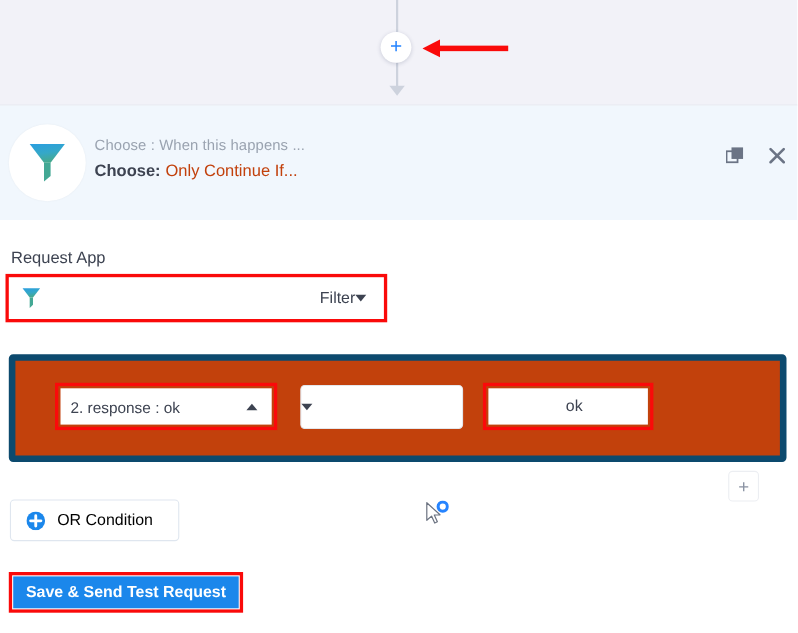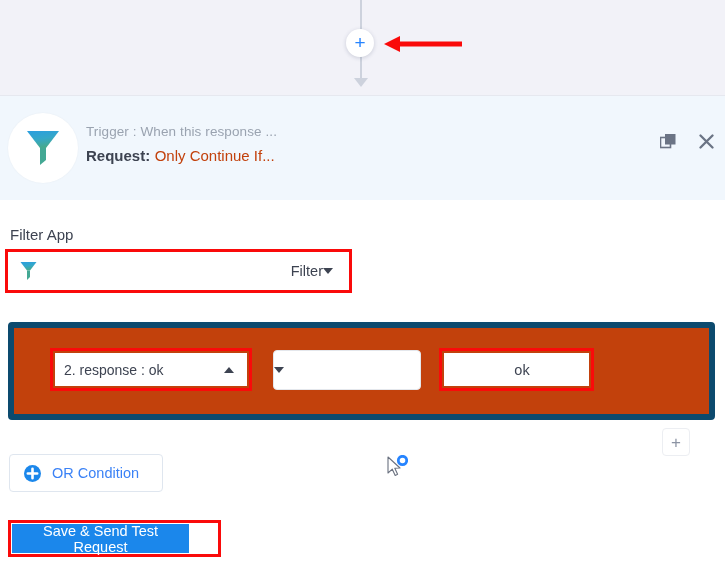--- a/index.html
+++ b/index.html
@@ -304,21 +304,21 @@
     border-radius: 4px;
     background: #ffffff;
     display: flex;
     align-items: center;
     cursor: pointer;
     box-sizing: border-box;
   }
   #or-condition-icon { margin-left: 14px; margin-right: 11px; display:flex; align-items:center; }
   #or-condition-label {
     font-size: 14.5px;
-    color: #3b82f6;
+    color: #000000;
   }
 
   
   #mouse-cursor {
     position: absolute;
     left: 386px;
     top: 455px;
     width: 22px;
     height: 26px;
     pointer-events: none;
@@ -331,26 +331,26 @@
     top: 320px;
     width: 213px;
     height: 37px;
     border: 3px solid #fa0a0a;
     box-sizing: border-box;
   }
   #save-send-test-button {
     position: absolute;
     left: 12px;
     top: 324px;
-    width: 177px;
+    width: 205px;
     height: 29px;
     background: #1b87eb;
     color: #ffffff;
     font-size: 14.5px;
-    font-weight: normal;
+    font-weight: bold;
     display: flex;
     align-items: center;
     justify-content: center;
     cursor: pointer;
     border: none;
     font-family: "Liberation Sans", sans-serif;
     box-sizing: border-box;
   }
   #save-button {
     position: absolute;
@@ -400,23 +400,23 @@
           <stop offset="55%" stop-color="#35a8c8"></stop>
           <stop offset="100%" stop-color="#45a98f"></stop>
         </linearGradient>
       </defs>
       <polygon points="1,2 33,2 20,19 14,19" fill="url(#funnelGradBig)"></polygon>
       <polygon points="14,19 20,19 20,31 14,36" fill="#43a894"></polygon>
     </svg>
   </div>
 
   <div id="step-titles">
-    <div id="step-trigger-label">Trigger : When this response ...</div>
+    <div id="step-trigger-label">Choose : When this happens ...</div>
     <div id="step-name-line">
-      <span id="step-name-prefix">Request:</span>
+      <span id="step-name-prefix">Choose:</span>
       <span id="step-name-value">Only Continue If...</span>
     </div>
   </div>
 </div>
 
 <div id="header-actions">
   <div class="header-icon-btn">
     <svg width="17" height="17" viewBox="0 0 17 17">
       <rect x="0.5" y="4.5" width="10" height="10" fill="none" stroke="#6b7485" stroke-width="1.6"></rect>
       <rect x="5" y="1" width="10.5" height="10.5" fill="#6b7485"></rect>
@@ -424,21 +424,21 @@
   </div>
   <div class="header-icon-btn">
     <svg width="15" height="15" viewBox="0 0 15 15">
       <path d="M1.5,1.5 L13.5,13.5 M13.5,1.5 L1.5,13.5" stroke="#6b7485" stroke-width="2.3" stroke-linecap="round"></path>
     </svg>
   </div>
 </div>
 
 <div id="step-body">
 
-  <div id="choose-app-label">Filter App</div>
+  <div id="choose-app-label">Request App</div>
 
   <div id="choose-app-highlight"></div>
   <div id="choose-app-select">
     <span class="app-icon">
       <svg width="17" height="20" viewBox="0 0 17 20">
         <defs>
           <linearGradient id="funnelGradSmall" x1="0" y1="0" x2="0.3" y2="1">
             <stop offset="0%" stop-color="#2a9ee0"></stop>
             <stop offset="55%" stop-color="#35a8c8"></stop>
             <stop offset="100%" stop-color="#45a98f"></stop>

